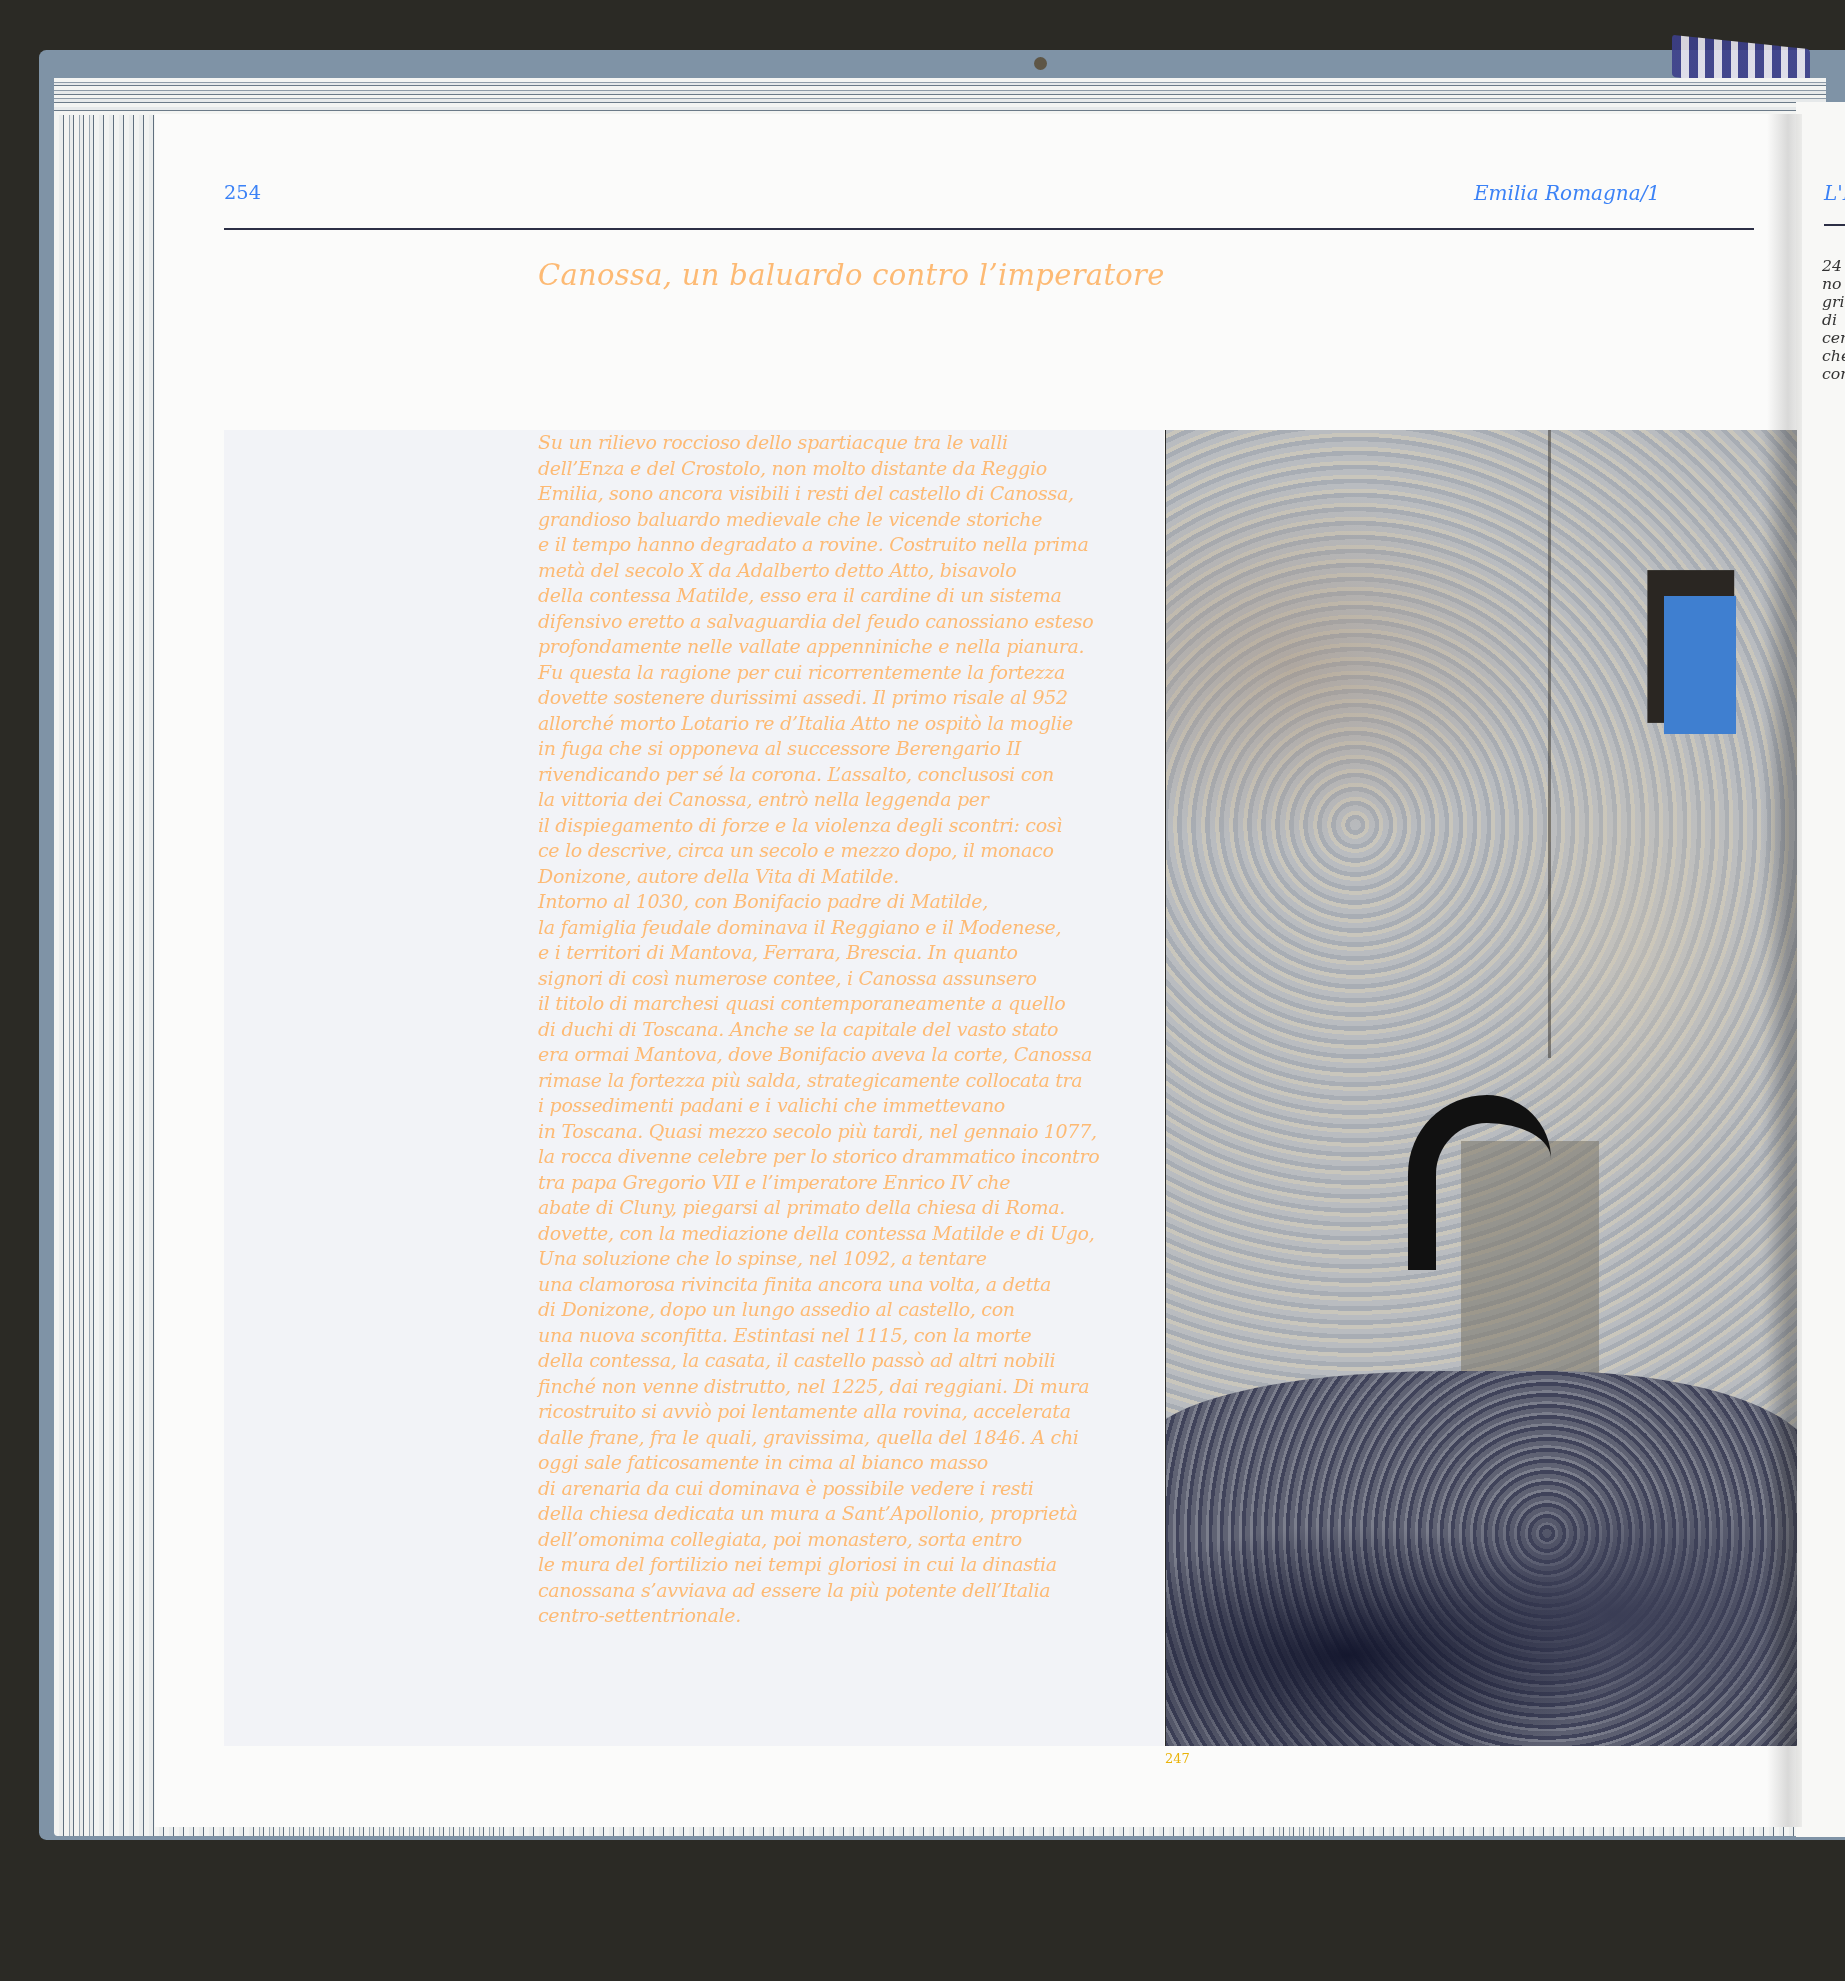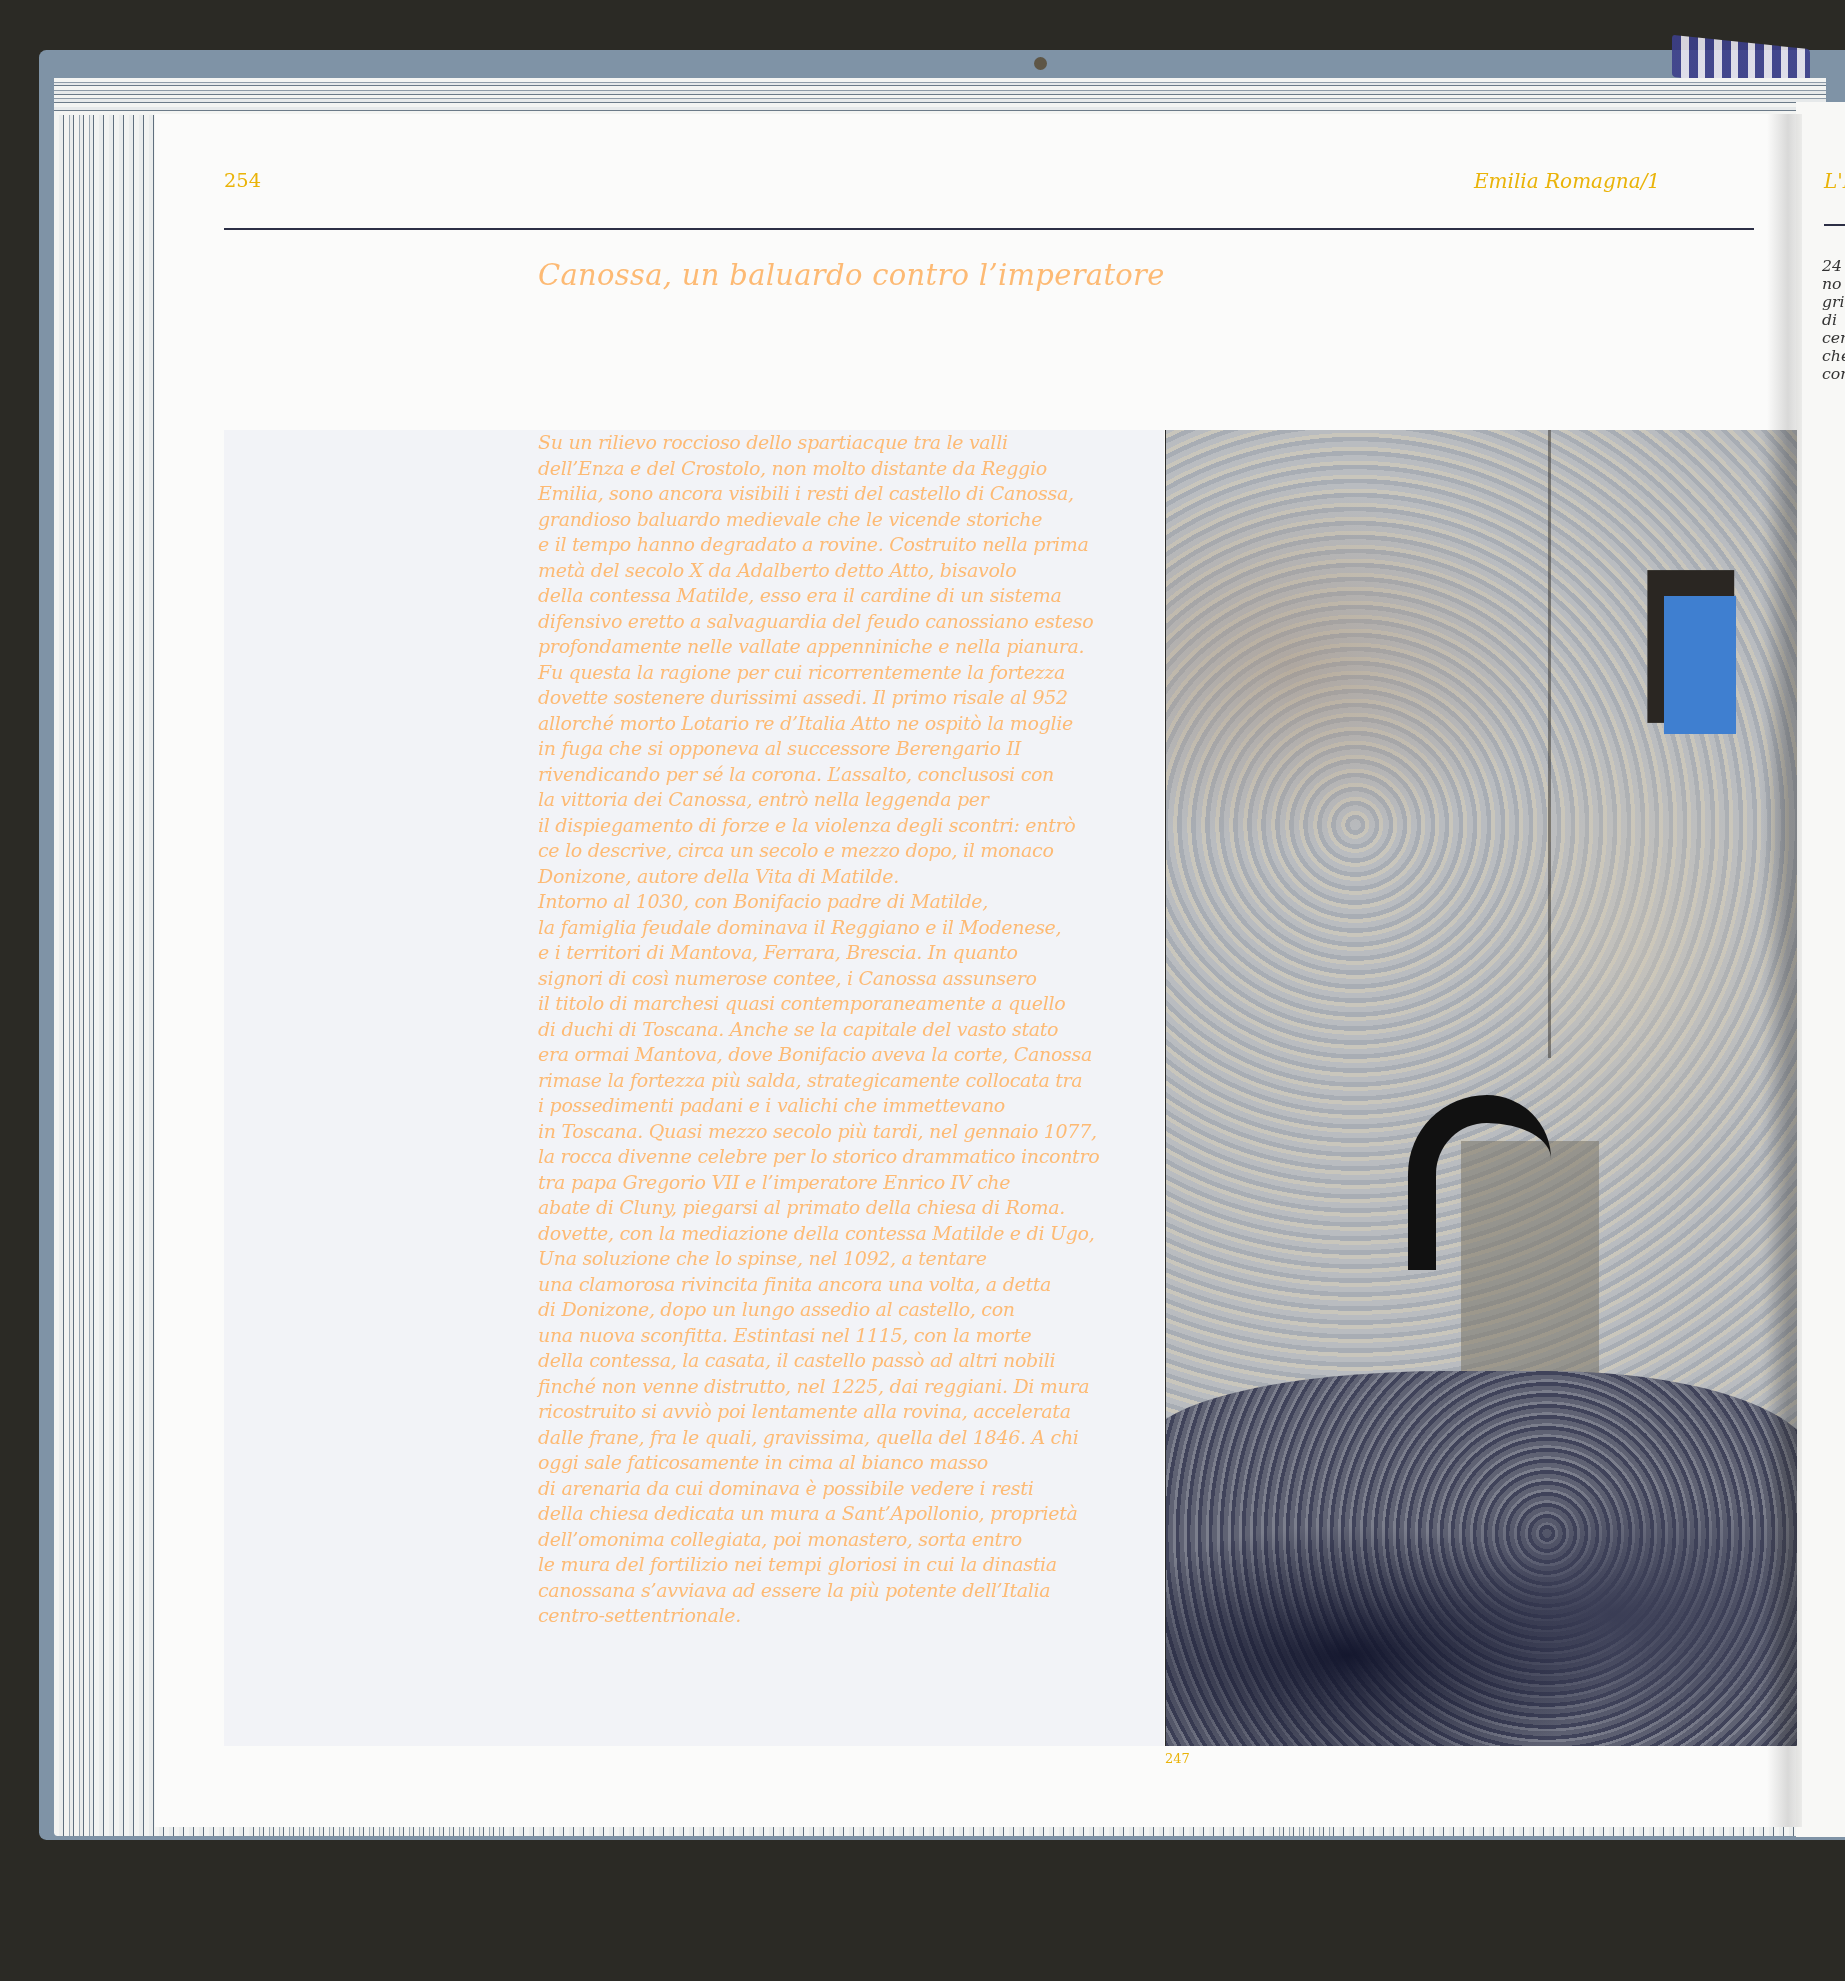--- a/index.html
+++ b/index.html
@@ -38,21 +38,21 @@
     .gutter-shadow {
       position: absolute; left: 1767px; top: 114px; width: 35px; height: 1713px;
       background: linear-gradient(90deg, rgba(0,0,0,0) 0%, rgba(60,60,60,.18) 60%, rgba(0,0,0,.05) 100%);
     }
     
     .facing-page {
       position: absolute; left: 1796px; top: 102px; width: 55px; height: 1735px;
       background: #f8f8f6; overflow: hidden;
     }
     .running-head {
-      position: absolute; top: 169px; font-family: "DejaVu Serif", serif; font-size: 19.4px; color: #eab308;
+      position: absolute; top: 181px; font-family: "DejaVu Serif", serif; font-size: 19.4px; color: #3b82f6;
     }
     .folio { left: 224px; }
     .section-head { left: 1474px; font-style: italic; font-size: 20px; }
     .facing-head { left: 1824px; font-style: italic; font-size: 20px; white-space: nowrap; }
     .rule {
       position: absolute; left: 224px; top: 228px; width: 1530px; height: 1.8px; background: #2c2f45;
     }
     .facing-rule { position: absolute; left: 1824px; top: 224px; width: 37px; height: 1.8px; background: #2c2f45; }
     .facing-text {
       position: absolute; left: 1822px; top: 257px; font-style: italic; font-size: 15.7px; line-height: 18px;
@@ -152,21 +152,21 @@
     <span class="line">metà del secolo X da Adalberto detto Atto, bisavolo</span>
     <span class="line">della contessa Matilde, esso era il cardine di un sistema</span>
     <span class="line">difensivo eretto a salvaguardia del feudo canossiano esteso</span>
     <span class="line">profondamente nelle vallate appenniniche e nella pianura.</span>
     <span class="line">Fu questa la ragione per cui ricorrentemente la fortezza</span>
     <span class="line">dovette sostenere durissimi assedi. Il primo risale al 952</span>
     <span class="line">allorché morto Lotario re d’Italia Atto ne ospitò la moglie</span>
     <span class="line">in fuga che si opponeva al successore Berengario II</span>
     <span class="line">rivendicando per sé la corona. L’assalto, conclusosi con</span>
     <span class="line">la vittoria dei Canossa, entrò nella leggenda per</span>
-    <span class="line">il dispiegamento di forze e la violenza degli scontri: entrò</span>
+    <span class="line">il dispiegamento di forze e la violenza degli scontri: così</span>
     <span class="line">ce lo descrive, circa un secolo e mezzo dopo, il monaco</span>
     <span class="line">Donizone, autore della Vita di Matilde.</span>
     <span class="line">Intorno al 1030, con Bonifacio padre di Matilde,</span>
     <span class="line">la famiglia feudale dominava il Reggiano e il Modenese,</span>
     <span class="line">e i territori di Mantova, Ferrara, Brescia. In quanto</span>
     <span class="line">signori di così numerose contee, i Canossa assunsero</span>
     <span class="line">il titolo di marchesi quasi contemporaneamente a quello</span>
     <span class="line">di duchi di Toscana. Anche se la capitale del vasto stato</span>
     <span class="line">era ormai Mantova, dove Bonifacio aveva la corte, Canossa</span>
     <span class="line">rimase la fortezza più salda, strategicamente collocata tra</span>

